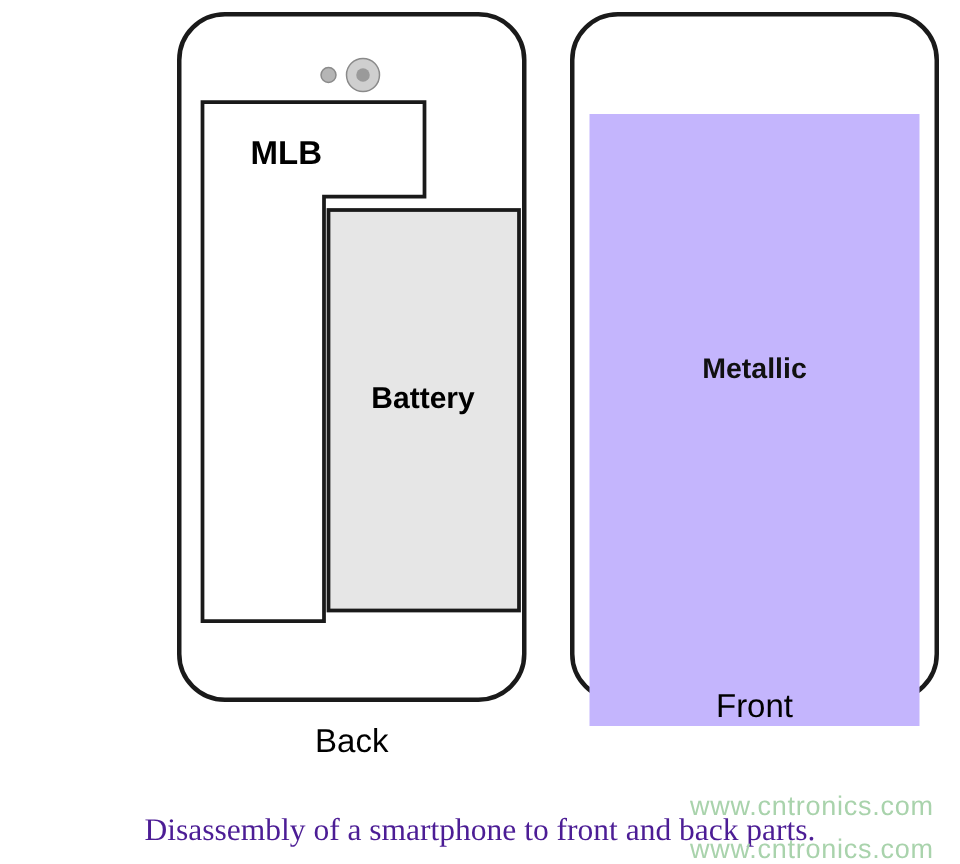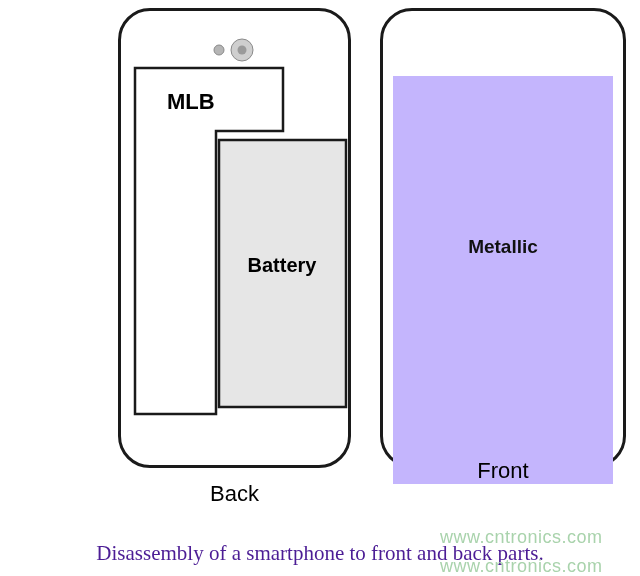--- a/index.html
+++ b/index.html
@@ -57,20 +57,21 @@
     color: #4c1d95;
     z-index: 3;
   }
   .watermark {
     position: absolute;
     color: #a9d3ac;
     font-size: 18px;
     letter-spacing: 0.5px;
     font-family: "Liberation Sans", sans-serif;
     white-space: nowrap;
+    margin-left: 20px;
   }
   #watermark-1 { left: 440px; top: 527px; z-index: 1; }
   #watermark-2 { left: 440px; top: 556px; z-index: 4; }
   svg text { font-family: "Liberation Sans", sans-serif; }
 </style>
 </head>
 <body>
 
 <div class="phone" id="back-phone">
   <svg width="227" height="454" viewBox="0 0 227 454">

